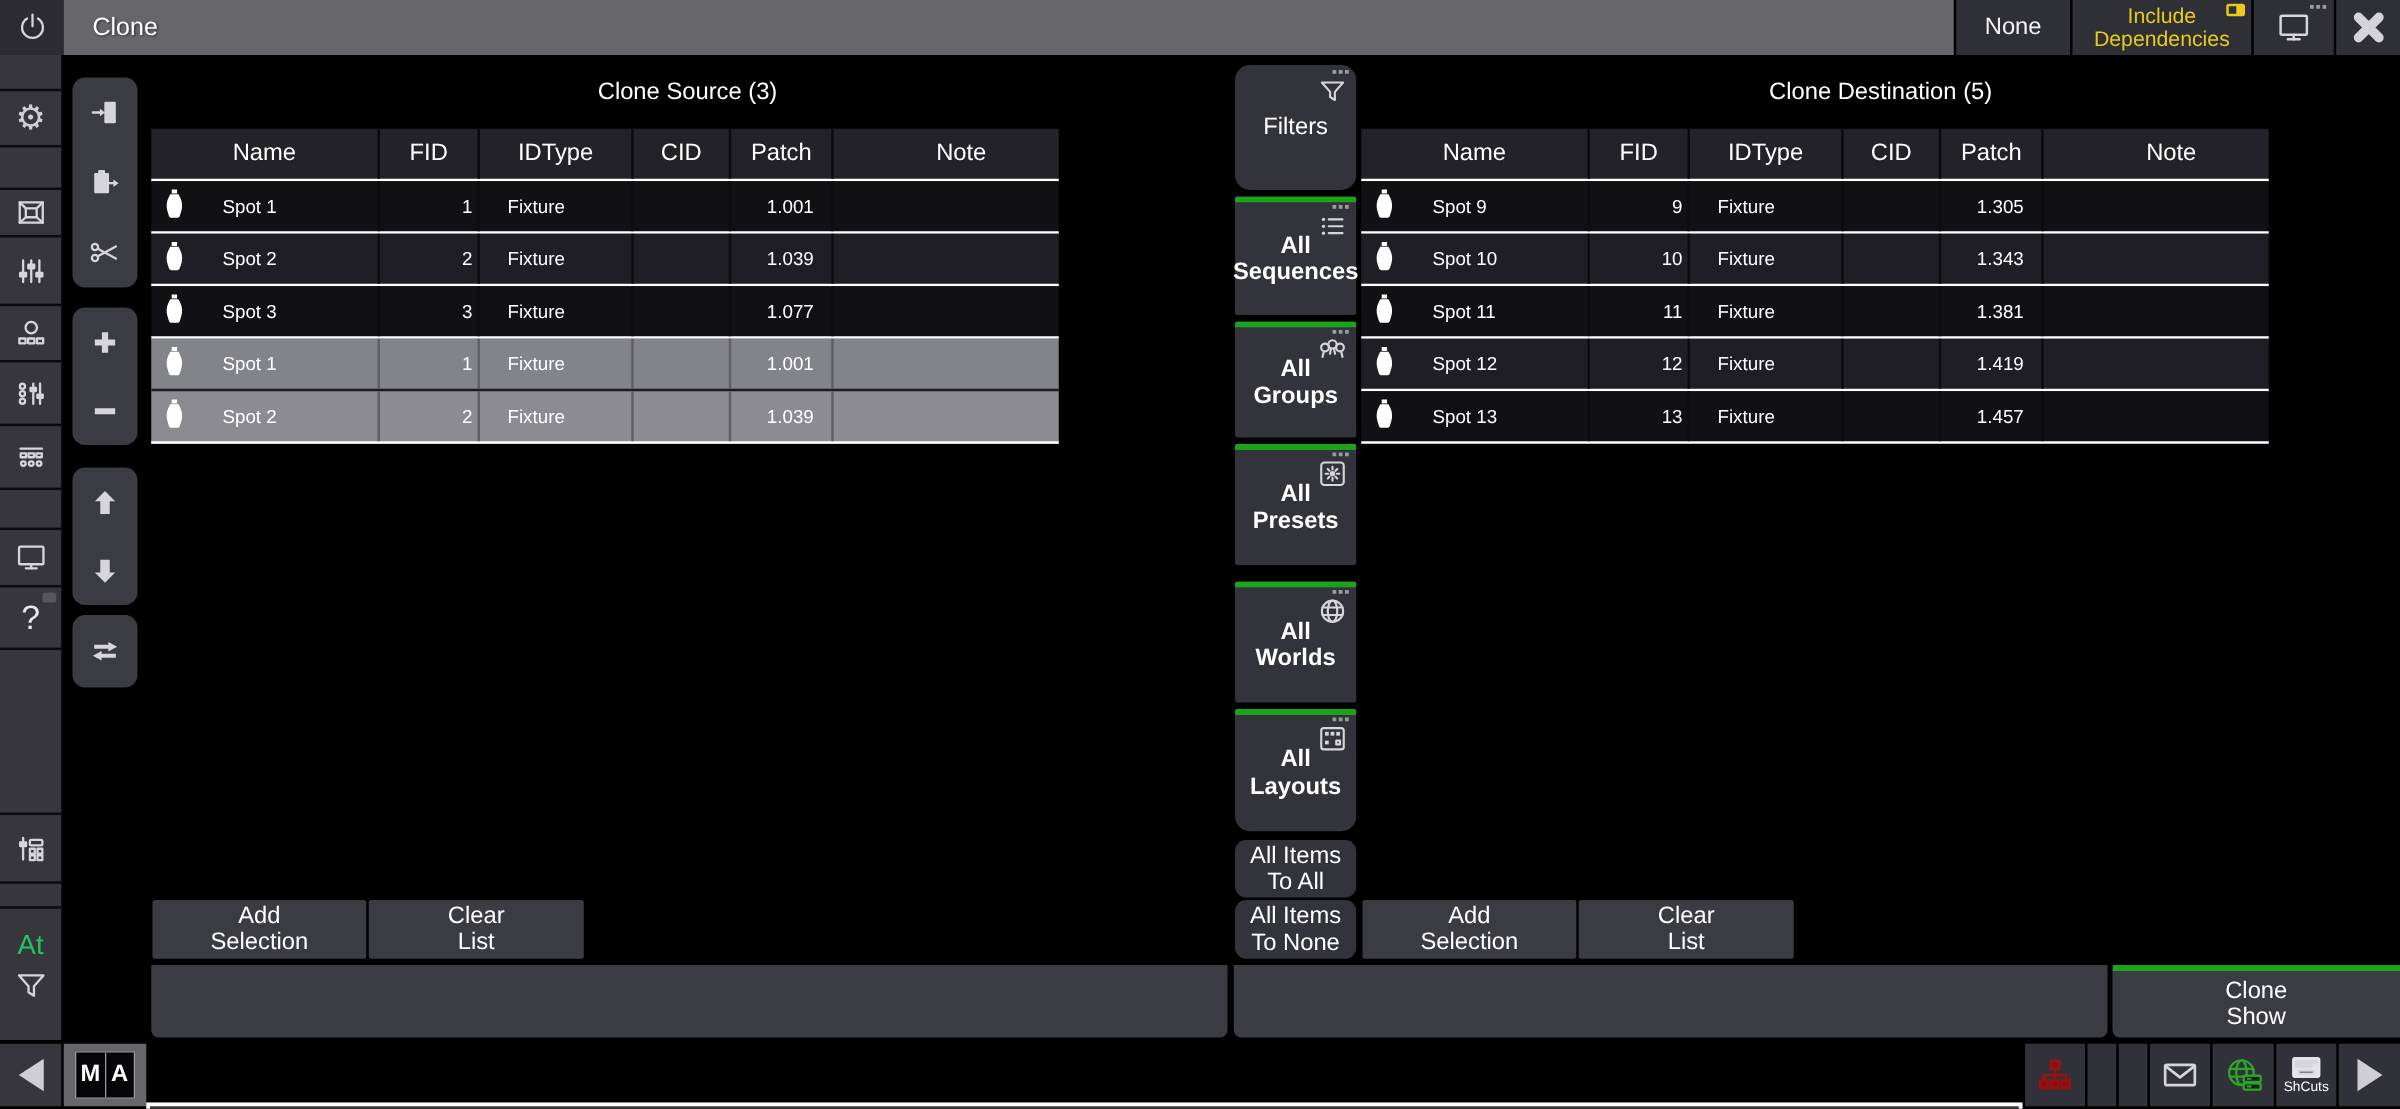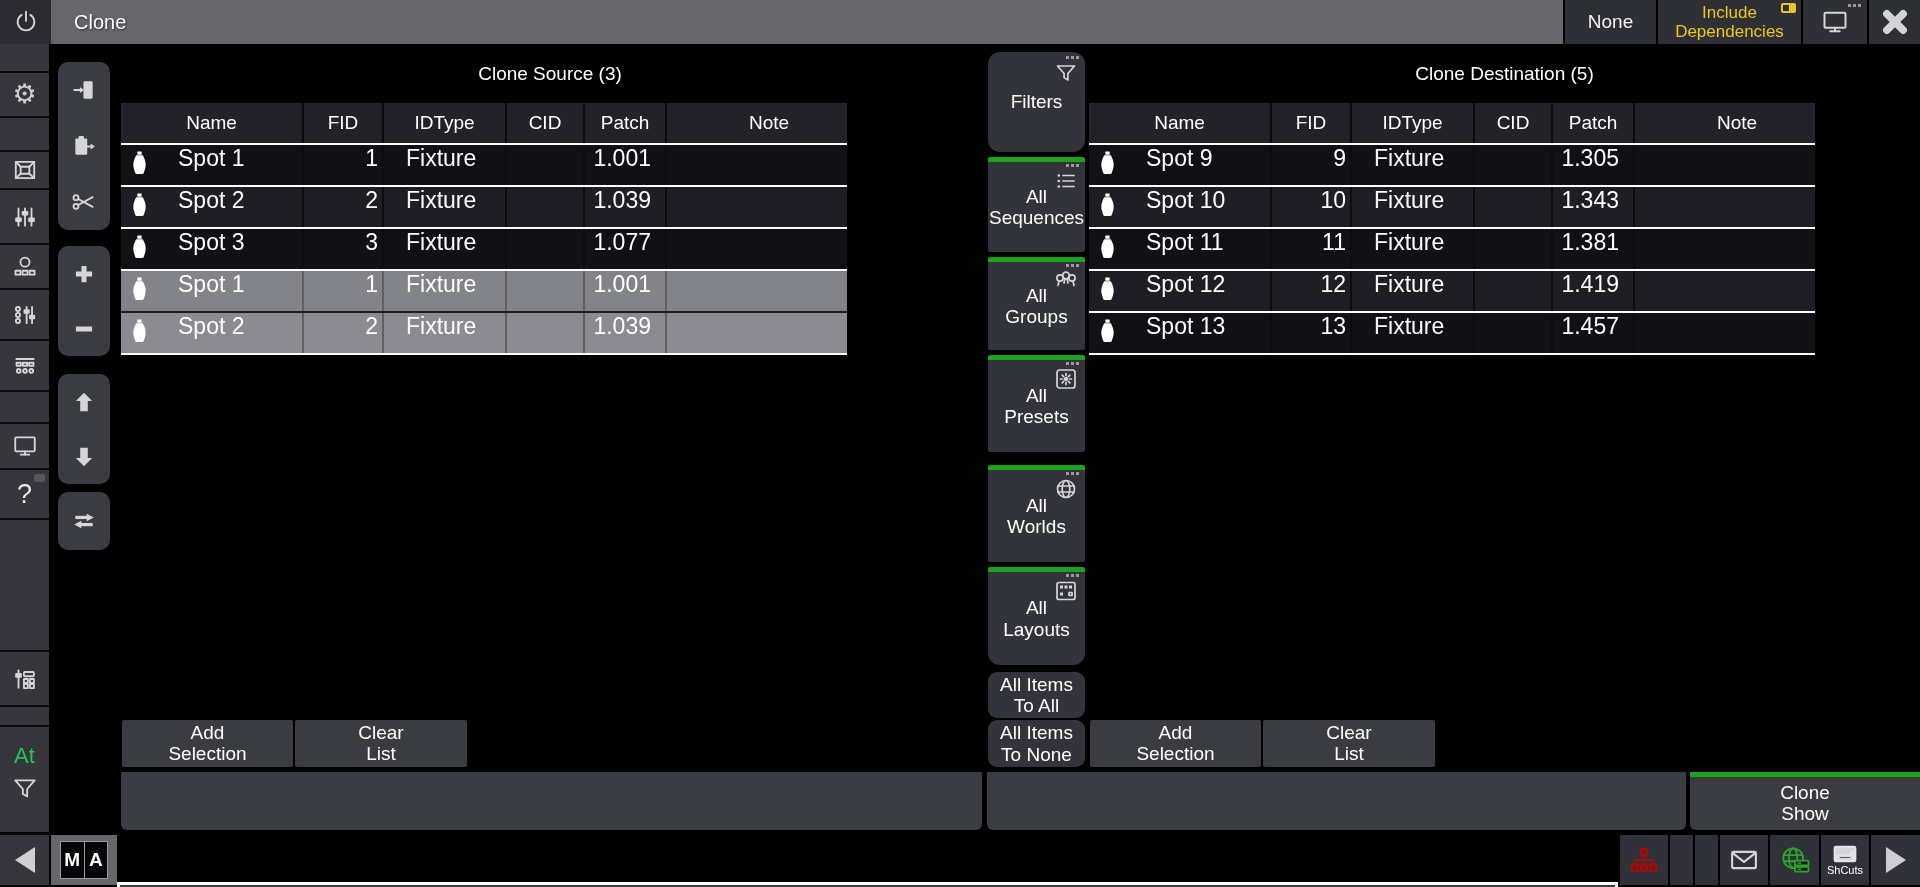--- a/index.html
+++ b/index.html
@@ -45,21 +45,21 @@
   .ptitle{top:44px;height:59px;display:flex;align-items:center;justify-content:center;font-size:19px;color:#fff;}
   .thead{top:103px;height:40px;background:#222228;display:flex;border-bottom:2px solid #ffffff;}
   .hc{display:flex;align-items:center;justify-content:center;font-size:19px;color:#fff;box-sizing:border-box;border-left:2px solid #0b0b0d;flex:none;}
   .hc:first-child{border-left:none;border-radius:15px;}
   .rows{top:145px;display:flex;flex-direction:column;}
   .trow{height:40px;display:flex;border-bottom:2px solid #fff;background:#111115;position:relative;flex:none;}
   .trow:nth-child(even){background:#1e1e24;}
   .trow.sel{background:#83838a;border-bottom:2px solid #1c1c20;}
   .trow.sel:nth-child(odd){background:#8b8b91;}
   .trow.sel:last-child{border-bottom:2px solid #fff;}
-  .tc{box-sizing:border-box;border-left:2px solid #0d0d10;display:flex;font-size:23px;color:#fff;flex:none;}
+  .tc{box-sizing:border-box;border-left:2px solid #0d0d10;display:flex;align-items:center;font-size:15px;color:#fff;flex:none;}
   .tc:first-child{border-left:none;}
   .trow.sel .tc{border-left-color:#5f5f64;}
   .c0{width:181px;padding-left:57px;position:relative;}
   .c1{width:80px;justify-content:flex-end;padding-right:4px;}
   .c2{width:123px;padding-left:22px;}
   .c3{width:78px;}
   .c4{width:82px;justify-content:flex-end;padding-right:14px;}
   .c5{width:182px;}
   .h0{width:181px;}.h1{width:80px;}.h2{width:123px;}.h3{width:78px;}.h4{width:82px;}.h5{width:206px;}
   .fixicon{position:absolute;left:11px;top:50%;transform:translateY(-50%);}
@@ -72,21 +72,21 @@
   #clone-show{left:1690px;top:772px;width:230px;height:58px;background:#3b3b42;border-top:5px solid #1ca31c;
     box-sizing:border-box;display:flex;align-items:center;justify-content:center;text-align:center;
     font-size:19px;line-height:1.1;color:#fff;border-radius:0 0 0 6px;}
   #clone-show .lbl{white-space:pre-line;}
 
   
   .fbtn{left:988px;width:97px;background:#33333b;position:absolute;display:flex;align-items:center;justify-content:center;
     text-align:center;font-size:19px;line-height:1.12;color:#fff;box-sizing:border-box;}
   .fbtn .lbl{white-space:pre-line;}
   #f-filters{top:52px;height:100px;border-radius:12px;}
-  .catbtn{border-top:5px solid #1ca31c;border-radius:2px;}
+  .catbtn{border-top:5px solid #1ca31c;border-radius:2px;font-weight:bold;}
   #f-seq{top:157px;height:95px;}
   #f-grp{top:257px;height:93px;}
   #f-pre{top:355px;height:97px;}
   #f-wor{top:465px;height:97px;}
   #f-lay{top:567px;height:98px;border-radius:2px 2px 12px 12px;}
   #f-toall{top:672px;height:46px;border-radius:9px;}
   #f-tonone{top:720px;height:47px;border-radius:9px;}
   .cicon{position:absolute;top:10px;right:7px;}
   .catbtn .cicon{top:7px;}
   .catbtn .dots{top:2px;}

